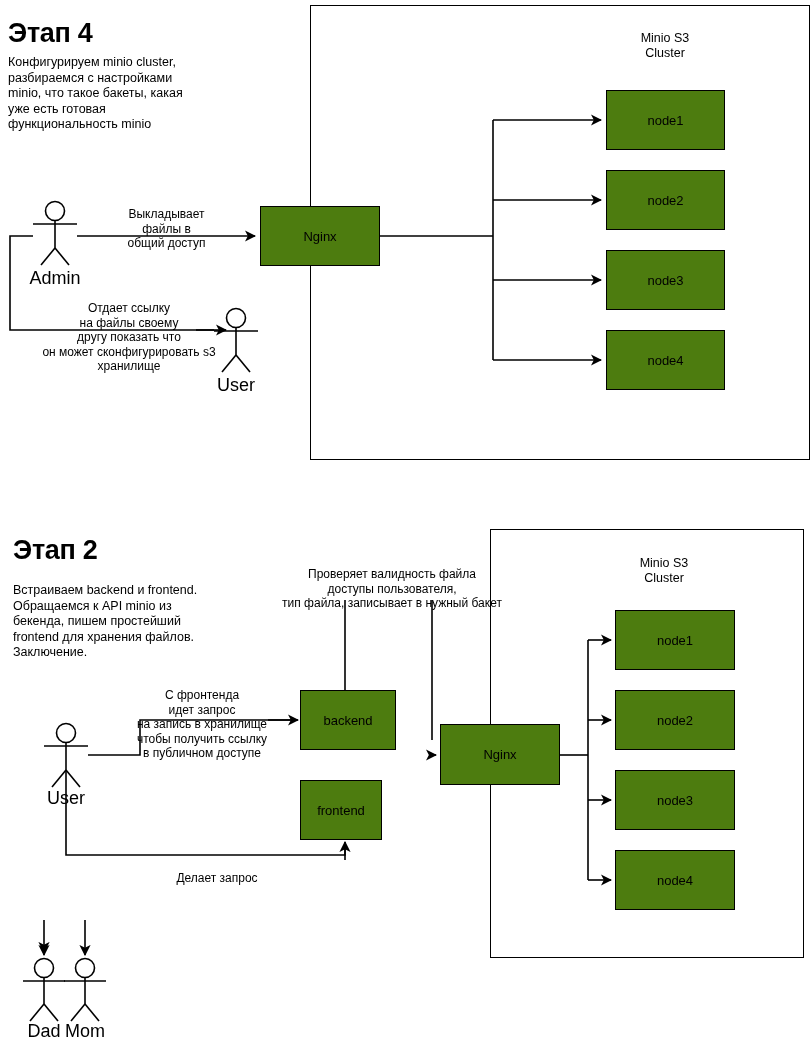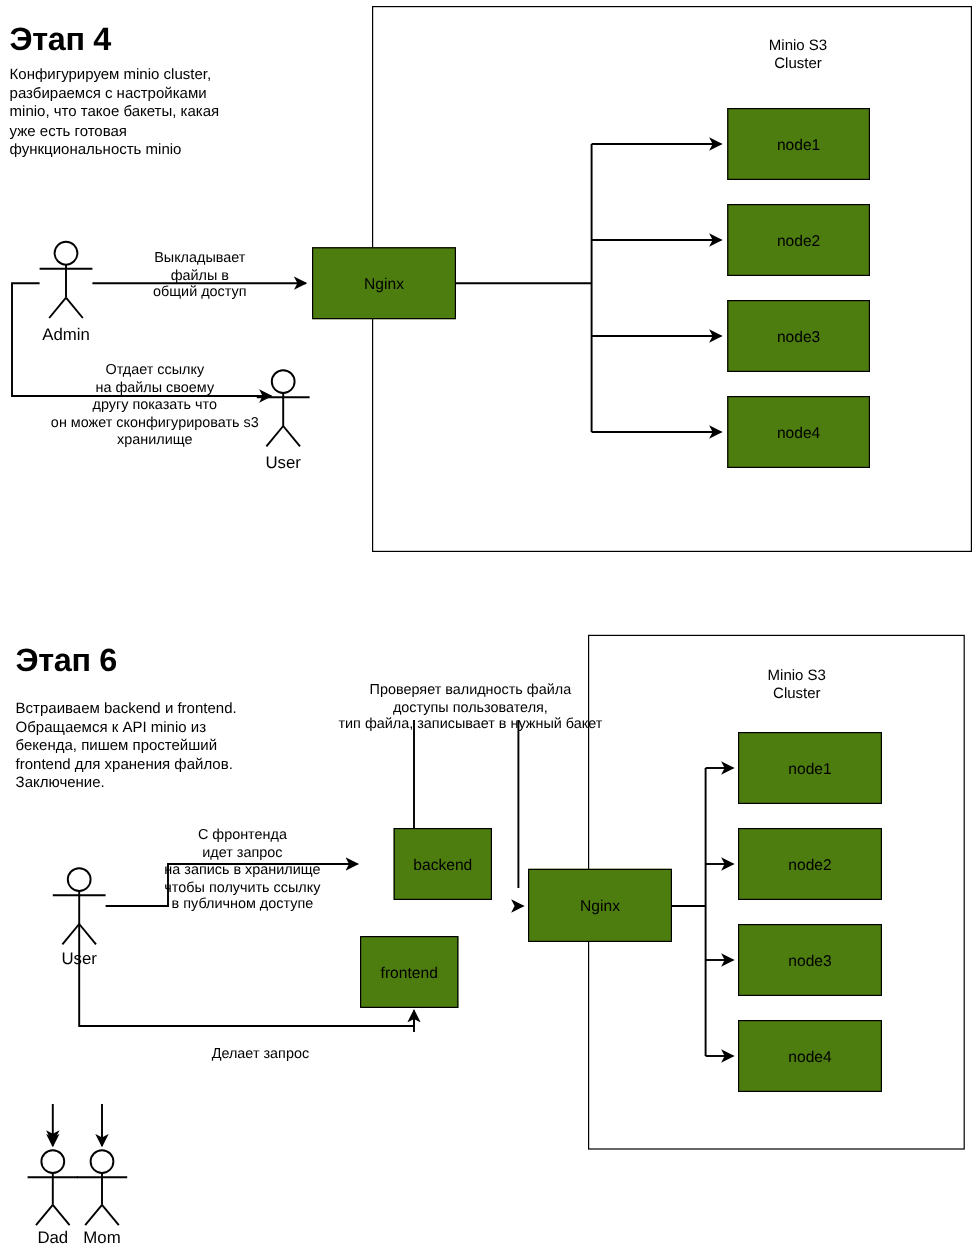--- a/index.html
+++ b/index.html
@@ -12,21 +12,21 @@
   svg.layer{position:absolute;left:0;top:0;width:811px;height:1041px;overflow:visible;}
   .txt{position:absolute;white-space:pre;line-height:15px;}
 
   .stage-title{
     font-size:27px;font-weight:bold;letter-spacing:-0.3px;line-height:30px;
   }
   .stage-desc{font-size:12.5px;line-height:15.5px;}
   .box-label{font-size:13px;line-height:15px;}
   .cluster-label{font-size:12.5px;line-height:15px;text-align:center;margin-top:12px;}
   .edge-label{font-size:12px;line-height:14.5px;text-align:center;}
-  .figure-label{font-size:14px;line-height:15px;text-align:center;}
+  .figure-label{font-size:18px;line-height:15px;text-align:center;}
 
   .rectbox{
     position:absolute;background:#4d7c0f;border:1.6px solid #000000;
     box-sizing:border-box;display:flex;align-items:center;justify-content:center;
   }
   .clusterbox{
     position:absolute;background:transparent;border:1.6px solid #000000;
     box-sizing:border-box;
   }
 </style>
@@ -188,28 +188,28 @@
     <span class="box-label">node3</span>
   </div>
   <div class="rectbox" style="left:615px;top:850px;width:120px;height:60px;">
     <span class="box-label">node4</span>
   </div>
 
   <div class="rectbox" style="left:440px;top:724px;width:120px;height:61px;z-index:5;">
     <span class="box-label">Nginx</span>
   </div>
 
-  <div class="rectbox" style="left:300px;top:690px;width:82px;height:60px;margin-left:28px;">
+  <div class="rectbox" style="left:300px;top:690px;width:96px;height:60px;">
     <span class="box-label">backend</span>
   </div>
   <div class="rectbox" style="left:300px;top:780px;width:82px;height:60px;">
     <span class="box-label">frontend</span>
   </div>
 
-  <div class="txt stage-title" style="left:13px;top:535px;">Этап 6</div>
+  <div class="txt stage-title" style="left:13px;top:535px;">Этап 2</div>
   <div class="txt stage-desc" style="left:13px;top:583px;width:250px;">Встраиваем backend и frontend.
 Обращаемся к API minio из
 бекенда, пишем простейший
 frontend для хранения файлов.
 Заключение.</div>
 
   <div class="txt edge-label" style="left:277px;top:567px;width:230px;text-align:center;">Проверяет валидность файла
 доступы пользователя,
 тип файла, записывает в нужный бакет</div>
   <div class="txt edge-label" style="left:122px;top:688px;width:160px;">С фронтенда

